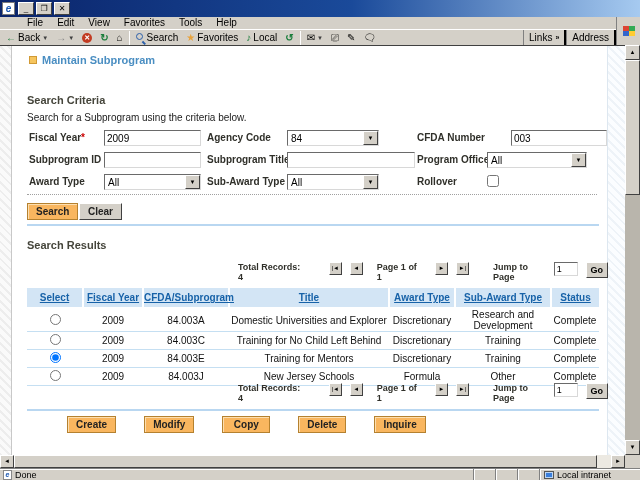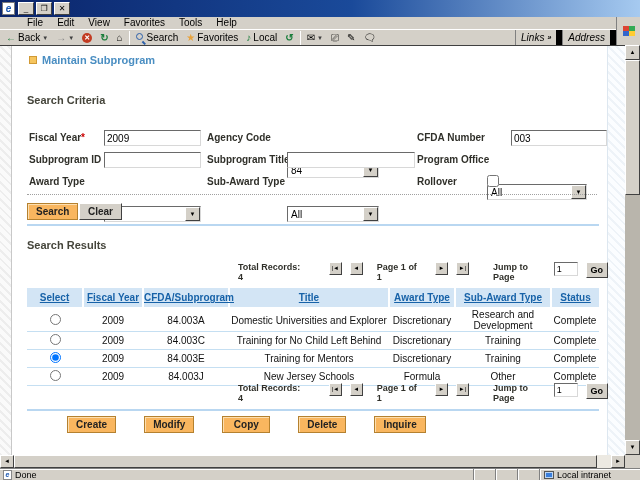--- a/index.html
+++ b/index.html
@@ -36,21 +36,21 @@
   .dim { color:#8a8a8a; font-weight:bold; }
   .drop { font-size:6px; color:#404040; }
   .stop-ic { width:10px; height:10px; border-radius:50%; background:#c23b22; color:#fff; font-size:7px;
     line-height:10px; text-align:center; font-weight:bold; }
   .mag { position:relative; width:9px; height:9px; }
   .mag b { position:absolute; left:0; top:0; width:7px; height:7px; border:1.5px solid #2b5faa; border-radius:50%; }
   .mag i { position:absolute; right:-1px; bottom:-1px; width:4px; height:1.5px; background:#2b5faa; transform:rotate(45deg); }
   .star { color:#e8a33d; font-size:10px; }
   .tb-right { margin-left:auto; display:flex; align-items:center; height:16px; }
   .tb-right .sec { display:flex; align-items:center; border-left:1px solid #808080; padding:0 5px; height:15px;
-    border-right:6px solid #000000;font-style:italic; }
+    border-right:2px solid #000000; }
   .chev { font-size:7px; font-weight:bold; margin-left:3px; }
 
   
   .viewport { position:absolute; left:0; top:45px; width:625px; height:410px; background:#fff;
     border-top:1px solid #404040; overflow:hidden; }
   .stripe-left { position:absolute; left:0; top:0; width:12px; height:100%;
     background:repeating-linear-gradient(45deg,#ededed 0 2px,#fafafa 2px 6px); border-right:1px solid #c8c8c8; }
   .stripe-right { position:absolute; right:0; top:0; width:18px; height:100%;
     background:repeating-linear-gradient(45deg,#eef3f8 0 2px,#fbfdff 2px 6px); border-left:1px solid #dde7f0; }
 
@@ -86,21 +86,21 @@
     color:#4a8ec2; font-weight:bold; font-size:11px; }
   .bullet { width:8px; height:8px; background:#f6c55e; border:1px solid #d19a35; }
   .sec-head { position:absolute; left:14px; font-weight:bold; font-size:11px; color:#45453b; }
   .instructions { position:absolute; left:14px; top:66px; font-size:10px; color:#222; }
 
   .lbl { position:absolute; font-weight:bold; color:#30302a; font-size:10px; }
   .req { color:#cc0000; }
   .tin { position:absolute; height:16px; border:1px solid; border-color:#6a6a6a #d8d8d8 #d8d8d8 #6a6a6a;
     background:#fff; font-size:10px; font-family:"Liberation Sans",sans-serif; padding:0 2px; }
   .combo { position:absolute; height:16px; background:#fff; border:1px solid;
-    border-color:#6a6a6a #d8d8d8 #d8d8d8 #6a6a6a; display:flex; align-items:center;margin-top:32px; }
+    border-color:#6a6a6a #d8d8d8 #d8d8d8 #6a6a6a; display:flex; align-items:center; }
   .combo .val { flex:1; padding-left:3px; font-size:10px; }
   .combo .cbtn { width:15px; height:14px; background:#d4d0c8; border:1px solid; margin-right:0px;
     border-color:#fff #404040 #404040 #fff; font-size:6px; text-align:center; line-height:12px; }
   .chk { position:absolute; width:12px; height:12px; }
 
   .dotted { position:absolute; left:14px; width:570px; border-top:1px dotted #a0a0a0; }
   .bluerule { position:absolute; left:14px; width:572px; border-top:2px solid #b9d7f1; }
 
   .btn-orange { background:#f9b65f; border:1px solid #b5812f; box-shadow:inset 1px 1px 0 #fddfb0;
     font-size:10px; font-weight:bold; color:#222; padding:2px 8px; font-family:"Liberation Sans",sans-serif; }
@@ -226,20 +226,21 @@
     <div class="stripe-left"></div>
     <div class="stripe-right"></div>
 
     <div class="page">
       <div class="page-title">
         <span class="bullet"></span>
         <span>Maintain Subprogram</span>
       </div>
 
       <div class="sec-head" style="top:48px;">Search Criteria</div>
+      <div class="instructions">Search for a Subprogram using the criteria below.</div>
 
       <div class="lbl" style="left:16px; top:86px;"><span>Fiscal Year</span><span class="req">*</span></div>
       <input class="tin" style="left: 91px; top: 84px; width: 97px;" value="2009">
       <div class="lbl" style="left:194px; top:86px;">Agency Code</div>
       <div class="combo" style="left:274px; top:84px; width:92px;">
         <span class="val">84</span>
           <span class="cbtn">▼</span>
       </div>
       <div class="lbl" style="left:404px; top:86px;">CFDA Number</div>
       <input class="tin" style="left: 474px; top: 84px; width: 96px; margin-left: 24px;" value="003">

